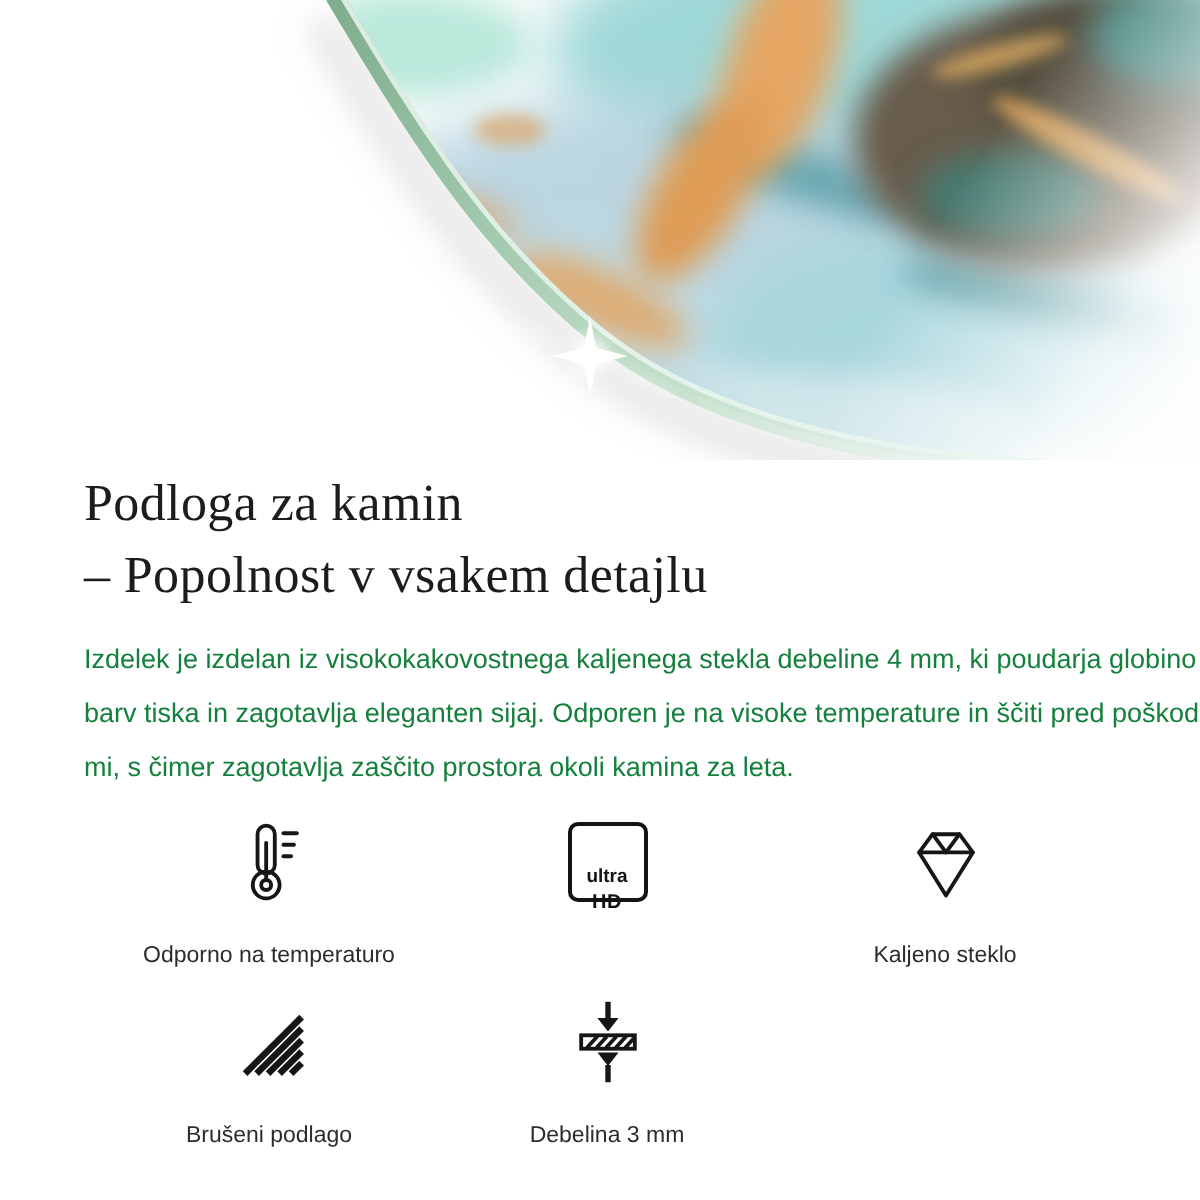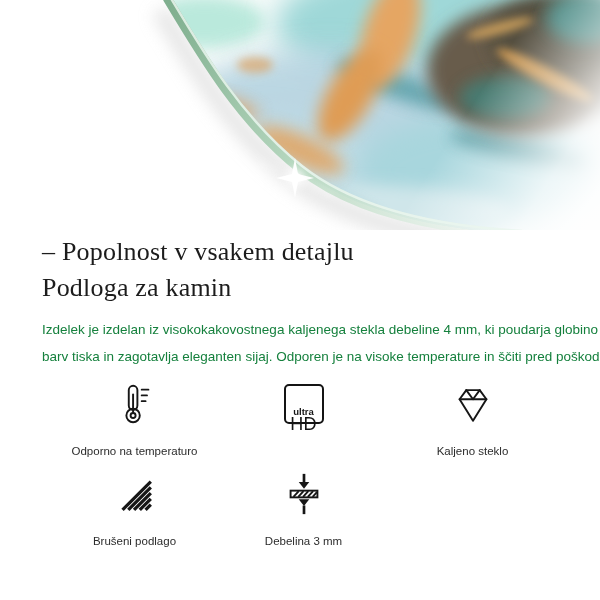--- a/index.html
+++ b/index.html
@@ -25,21 +25,21 @@
   }
   .feature{display:flex;flex-direction:column;align-items:center;}
   .icon-box{height:48px;display:flex;align-items:center;justify-content:center;}
   .feature-label{margin-top:16px;font-size:11.5px;color:#2c2c2c;line-height:14px;}
   .uhd-box{
     width:36px;height:36px;border:2.5px solid #141414;border-radius:5px;
     display:flex;flex-direction:column;align-items:center;justify-content:center;
     color:#141414;
   }
   .uhd-top{font-size:9.5px;font-weight:700;line-height:10px;letter-spacing:0;margin-top:31px;}
-  .uhd-bottom{font-size:18px;font-weight:400;line-height:15px;letter-spacing:0.3px;}
+  .uhd-bottom{font-size:10px;font-weight:700;line-height:15px;letter-spacing:0.3px;}
   .ic{stroke:#161616;fill:none;stroke-width:2;stroke-linecap:round;stroke-linejoin:round;}
 </style>
 </head>
 <body>
 
 <div class="hero">
   <svg width="600" height="230" viewBox="0 0 600 230">
     <defs>
       <clipPath id="glassClip">
         <path d="M167,-2 C204,60 241,122 300,169 C352,210 432,229 520,234 C548,236 577,236 600,235 L600,-2 Z"></path>
@@ -103,27 +103,28 @@
     <g>
       <circle cx="295" cy="178" r="9" fill="#ffffff" opacity="0.9" filter="url(#b4)"></circle>
       <line x1="258" y1="160" x2="334" y2="197" stroke="#ffffff" stroke-width="1.6" opacity="0.8" filter="url(#b4)"></line>
       <path d="M295,158 L298,174 L314,178 L298,182 L295,198 L292,182 L276,178 L292,174 Z" fill="#ffffff" opacity="0.95"></path>
     </g>
   </svg>
 </div>
 
 <div class="content">
   <h1 class="heading">
+    <span>Podloga za kamin</span>
     <span>– Popolnost v vsakem detajlu</span>
-    <span>Podloga za kamin</span>
   </h1>
 
   <div class="desc">
     <span>Izdelek je izdelan iz visokokakovostnega kaljenega stekla debeline 4 mm, ki poudarja globino</span>
     <span>barv tiska in zagotavlja eleganten sijaj. Odporen je na visoke temperature in ščiti pred poškodba-</span>
+    <span>mi, s čimer zagotavlja zaščito prostora okoli kamina za leta.</span>
   </div>
 
   <div class="features">
 
     <div class="feature">
       <div class="icon-box">
         <svg width="46" height="46" viewBox="0 0 48 48">
           <g class="ic">
             <rect x="17.5" y="5" width="9" height="25" rx="4.5"></rect>
             <circle cx="22" cy="36" r="7"></circle>

